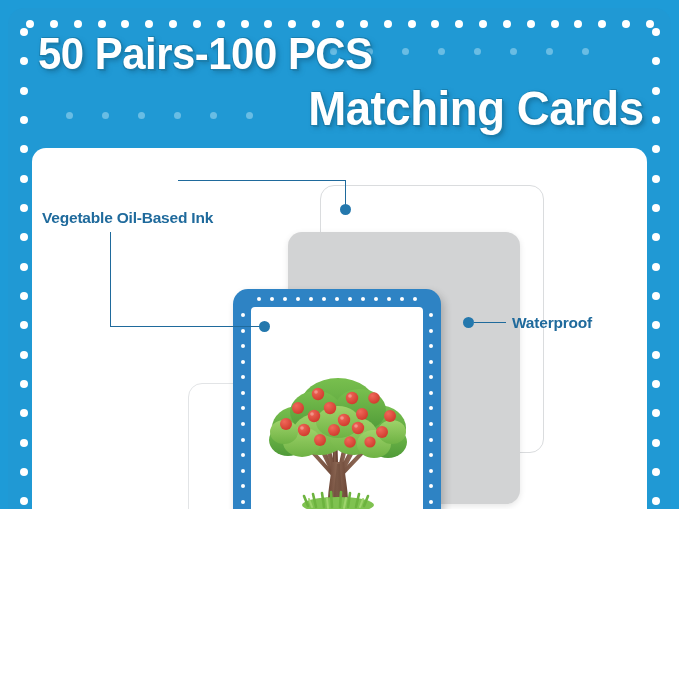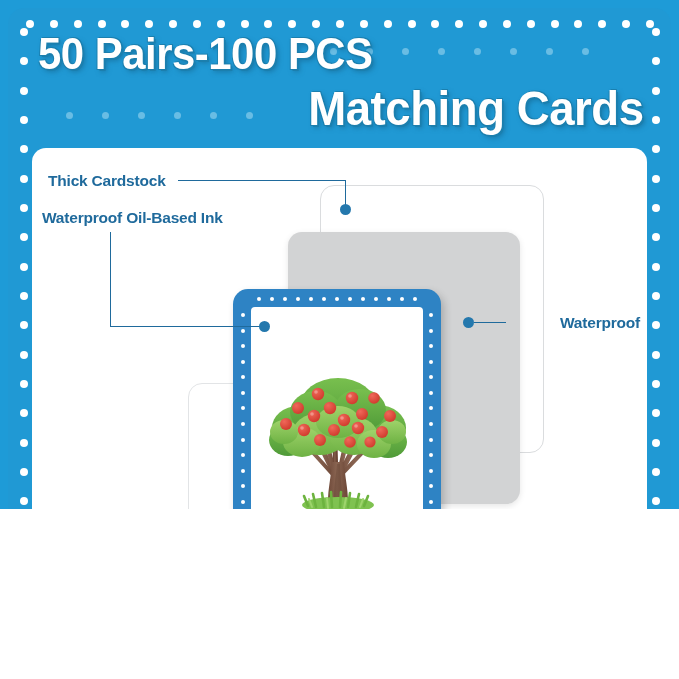--- a/index.html
+++ b/index.html
@@ -491,33 +491,32 @@
         <path d="M106 156 L110 146"></path>
     </g>
     <g stroke="#9ed46c" stroke-width="2" stroke-linecap="round" fill="none">
       <path d="M54 157 L51 149"></path>
         <path d="M70 158 L69 148"></path>
       <path d="M86 158 L88 148"></path>
         <path d="M102 157 L105 149"></path>
     </g>
   </svg>
 
-  <div class="label" id="label-thick-cardstock" style="left:48px; top:172px;">Thick Cardstock</div>
   <div class="lead lead-h" style="left:178px; top:180px; width:168px;"></div>
   <div class="lead lead-v" style="left:345px; top:180px; height:28px;"></div>
   <div class="pdot" style="left:340px; top:204px;"></div>
 
-  <div class="label" id="label-vegetable-oil" style="left:42px; top:209px;">Waterproof Oil-Based Ink</div>
+  <div class="label" id="label-vegetable-oil" style="left:42px; top:209px;">Vegetable Oil-Based Ink</div>
   <div class="lead lead-v" style="left:110px; top:232px; height:95px;"></div>
   <div class="lead lead-h" style="left:110px; top:326px; width:155px;"></div>
   <div class="pdot" style="left:259px; top:321px;"></div>
 
   <div class="pdot" style="left:463px; top:317px;"></div>
   <div class="lead lead-h" style="left:474px; top:322px; width:32px;"></div>
-  <div class="label label-right" id="label-waterproof" style="left:512px; top:314px;margin-left:48px;">Waterproof</div>
+  <div class="label label-right" id="label-waterproof" style="left:512px; top:314px;">Waterproof</div>
 
   <div class="pdot" style="left:422px; top:515px;"></div>
   <div class="lead lead-h" style="left:433px; top:520px; width:74px;"></div>
 
   <div class="pdot" style="left:292px; top:624px;"></div>
   <div class="lead lead-h" style="left:303px; top:629px; width:105px;"></div>
 
 </div>
 
 </body></html>

